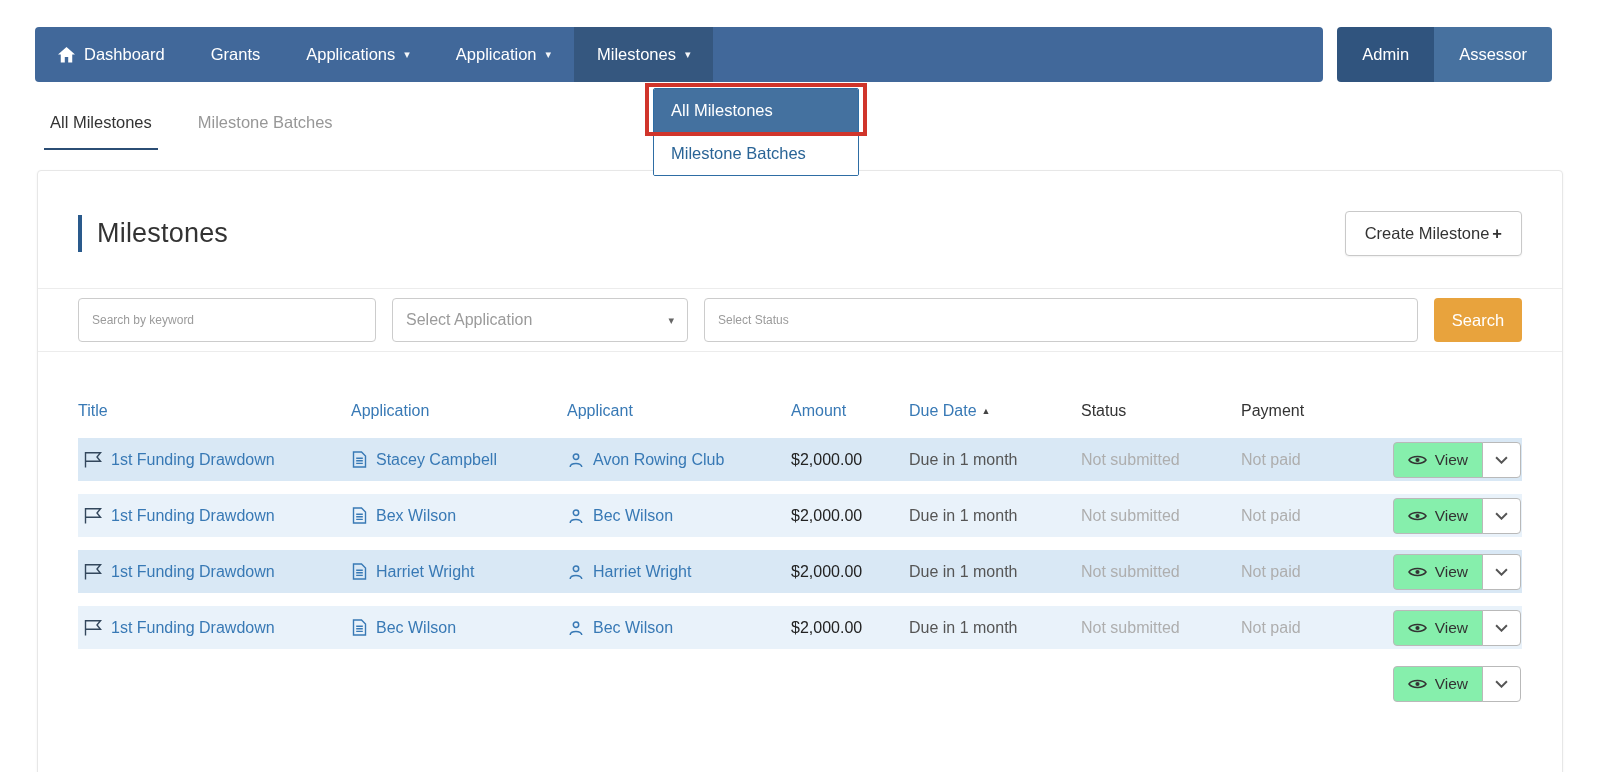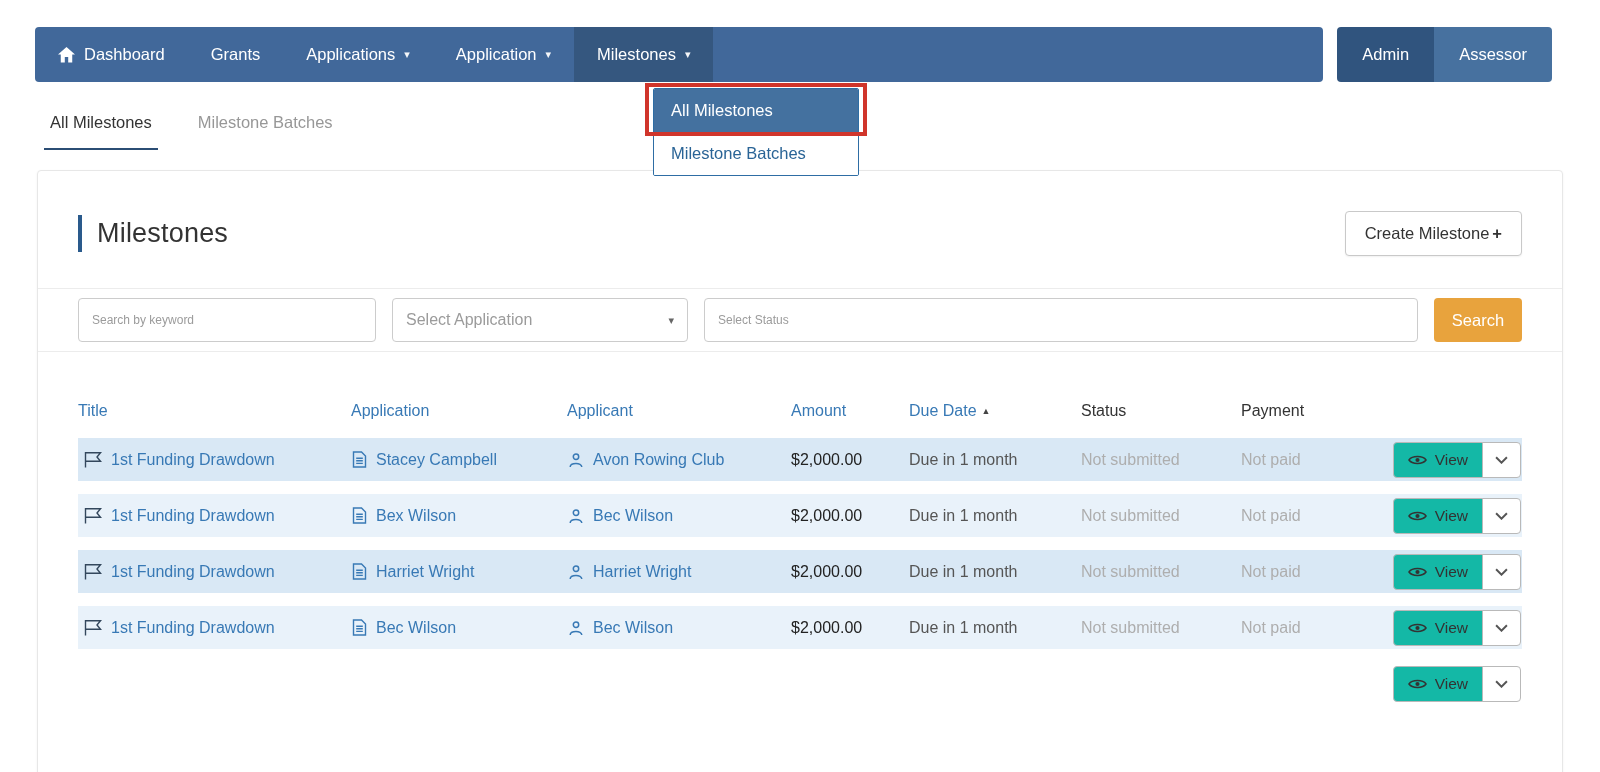--- a/index.html
+++ b/index.html
@@ -122,21 +122,21 @@
 
   .icon-flag { width: 18px; height: 17px; stroke: #33475c; fill: none; stroke-width: 1.4; }
   .icon-doc { width: 15px; height: 17px; stroke: #3879b5; fill: none; stroke-width: 1.4; }
   .icon-person { width: 16px; height: 16px; stroke: #3879b5; fill: none; stroke-width: 1.5; }
   .icon-eye { width: 19px; height: 12px; display: block; }
   .icon-chevron { width: 13px; height: 8px; stroke: #555; fill: none; stroke-width: 1.8; display: block; }
 
   .btn-group { display: inline-flex; }
   .btn-view {
     display: flex; align-items: center; gap: 8px; height: 36px; padding: 0 14px;
-    background: #14b8a6; border: 1px solid #b9b9b9; border-radius: 4px 0 0 4px;
+    background: #86efac; border: 1px solid #b9b9b9; border-radius: 4px 0 0 4px;
     font-size: 15.5px; color: #333; cursor: pointer;
     font-family: "Liberation Sans", sans-serif;
   }
   .btn-caret {
     width: 39px; height: 36px; margin-left: -1px; background: #fff;
     border: 1px solid #b9b9b9; border-radius: 0 4px 4px 0; cursor: pointer;
     display: flex; align-items: center; justify-content: center;
   }
 </style>
 </head>

